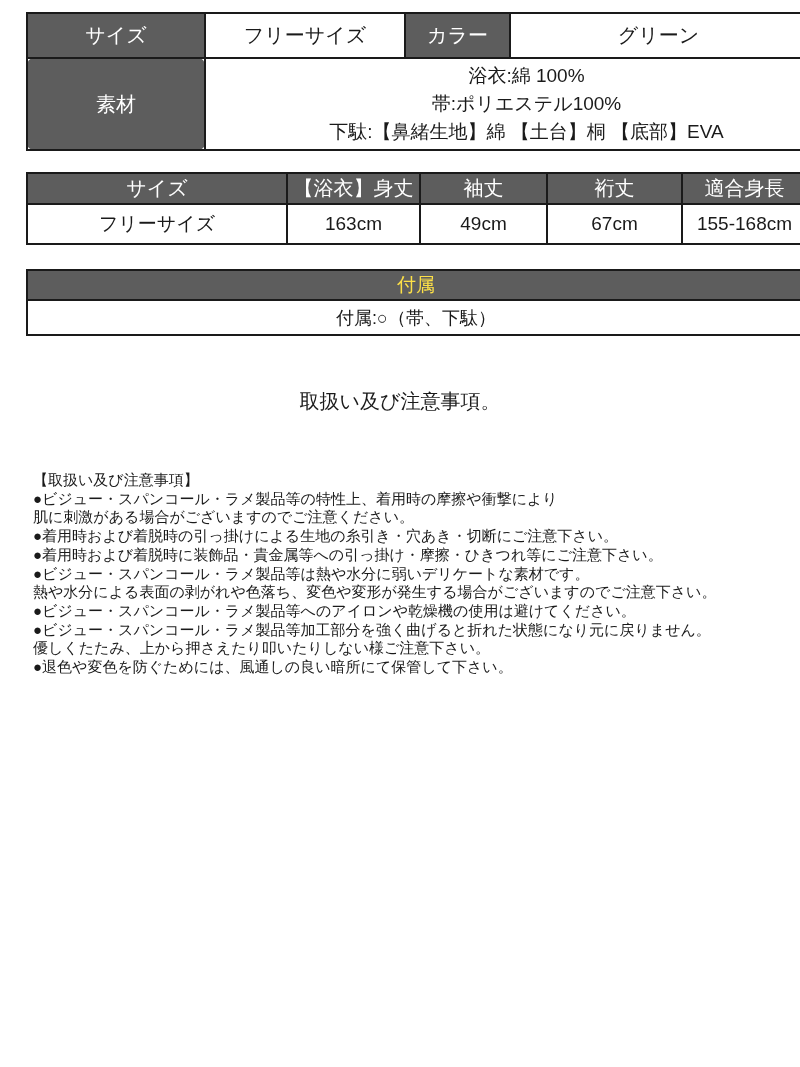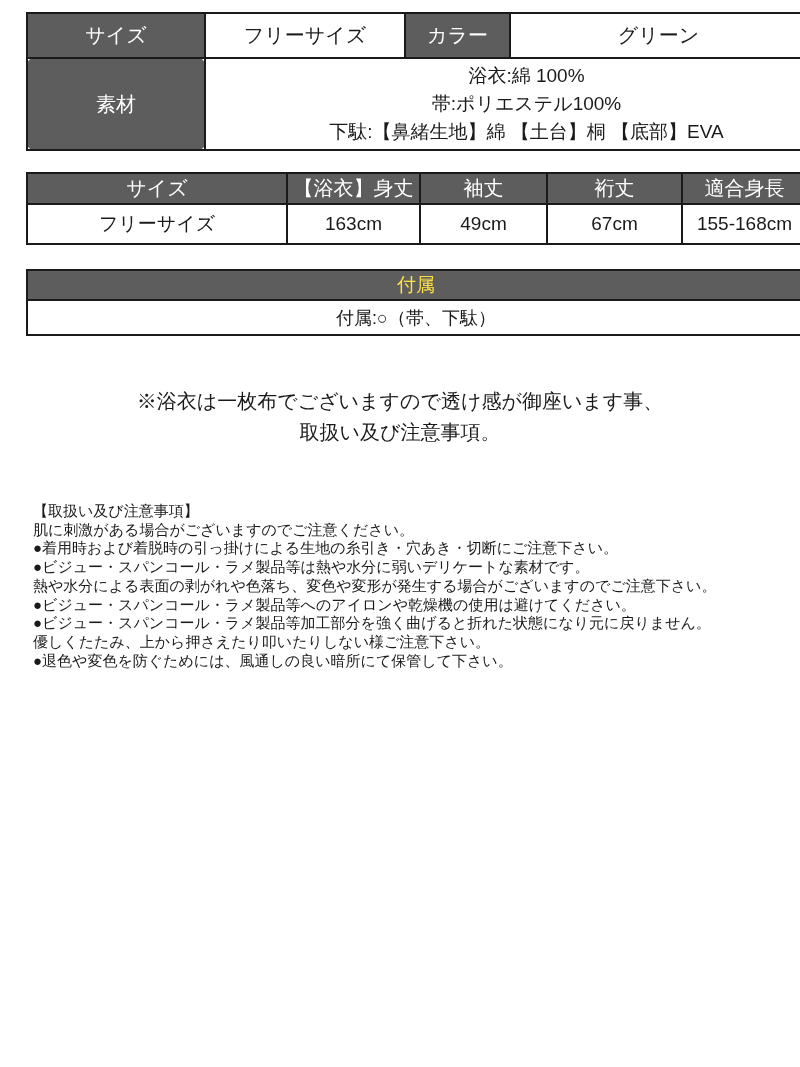--- a/index.html
+++ b/index.html
@@ -141,28 +141,29 @@
       <tr>
         <th>付属</th>
       </tr>
       <tr>
         <td>付属:○（帯、下駄）</td>
       </tr>
     </tbody>
   </table>
 
   <div class="sheer-note">
-    <div>※浴衣は一枚布でございますので透け感が御座います事、</div>
     <div>取扱い及び注意事項。</div>
   </div>
 
   <div class="care">
     <div>【取扱い及び注意事項】</div>
+    <div>●ビジュー・スパンコール・ラメ製品等の特性上、着用時の摩擦や衝撃により</div>
     <div>肌に刺激がある場合がございますのでご注意ください。</div>
     <div>●着用時および着脱時の引っ掛けによる生地の糸引き・穴あき・切断にご注意下さい。</div>
+    <div>●着用時および着脱時に装飾品・貴金属等への引っ掛け・摩擦・ひきつれ等にご注意下さい。</div>
     <div>●ビジュー・スパンコール・ラメ製品等は熱や水分に弱いデリケートな素材です。</div>
     <div>熱や水分による表面の剥がれや色落ち、変色や変形が発生する場合がございますのでご注意下さい。</div>
     <div>●ビジュー・スパンコール・ラメ製品等へのアイロンや乾燥機の使用は避けてください。</div>
     <div>●ビジュー・スパンコール・ラメ製品等加工部分を強く曲げると折れた状態になり元に戻りません。</div>
     <div>優しくたたみ、上から押さえたり叩いたりしない様ご注意下さい。</div>
     <div>●退色や変色を防ぐためには、風通しの良い暗所にて保管して下さい。</div>
   </div>
 
 </div>
 

